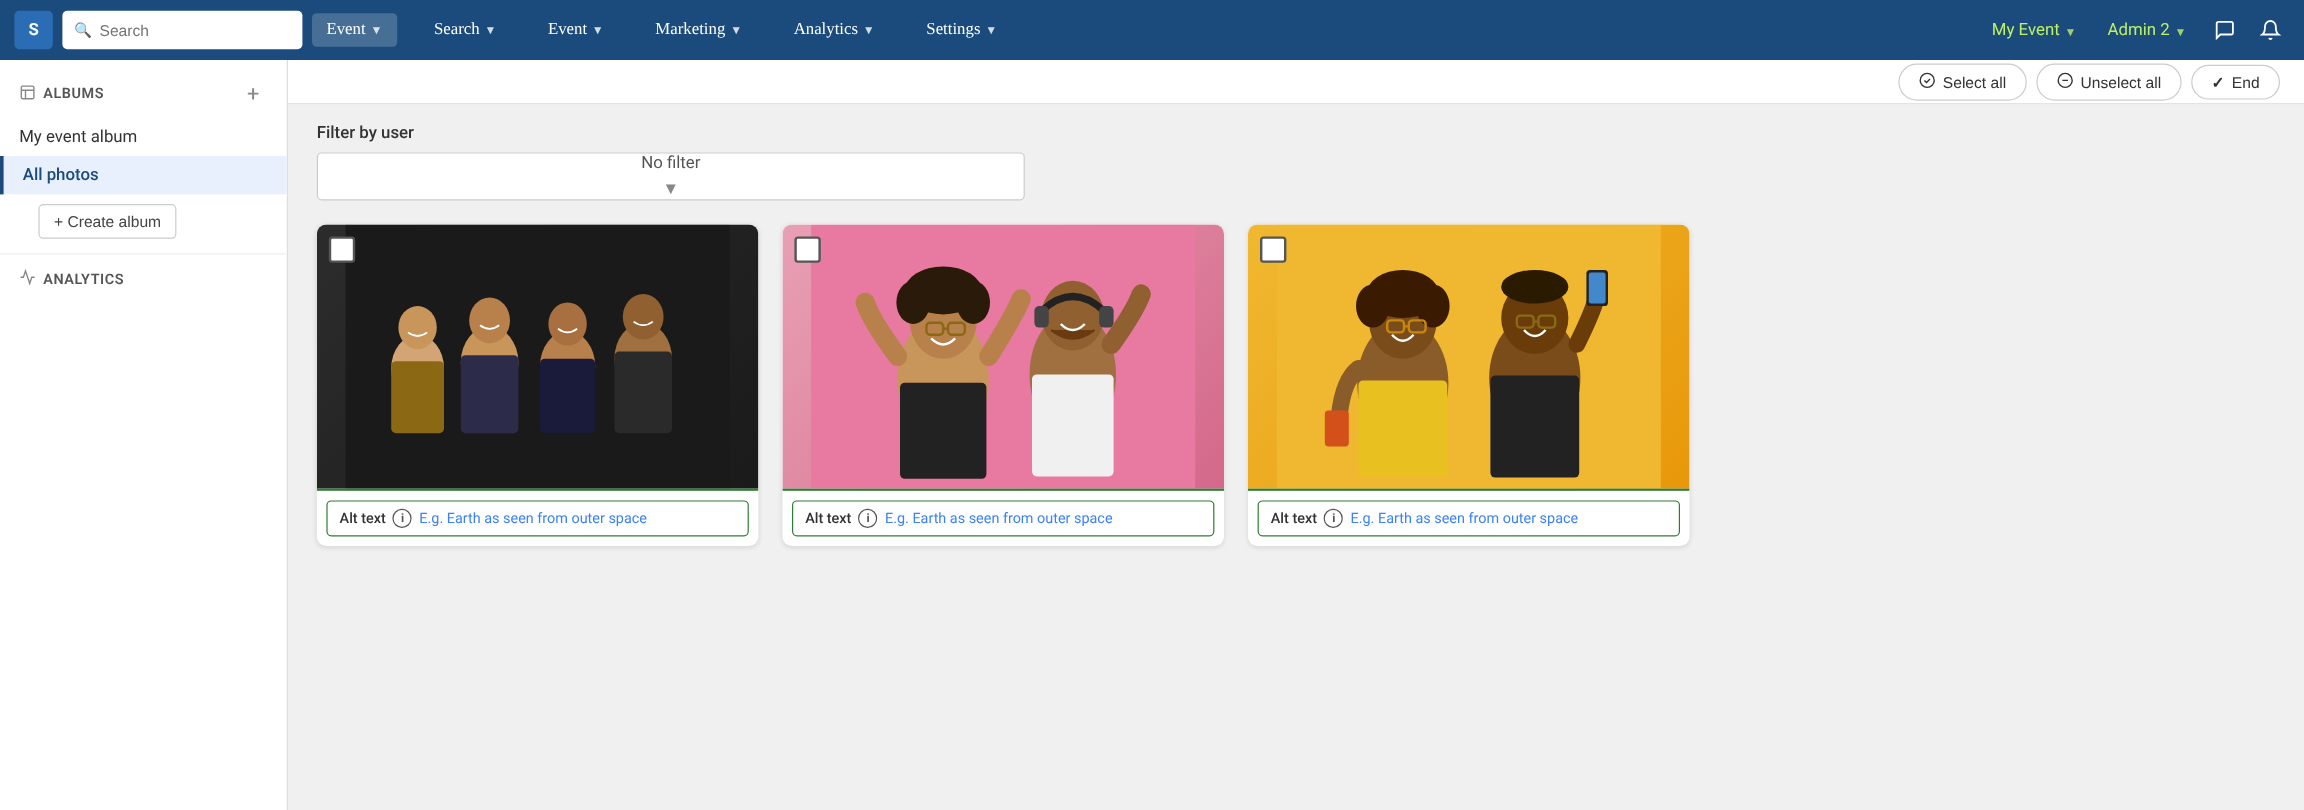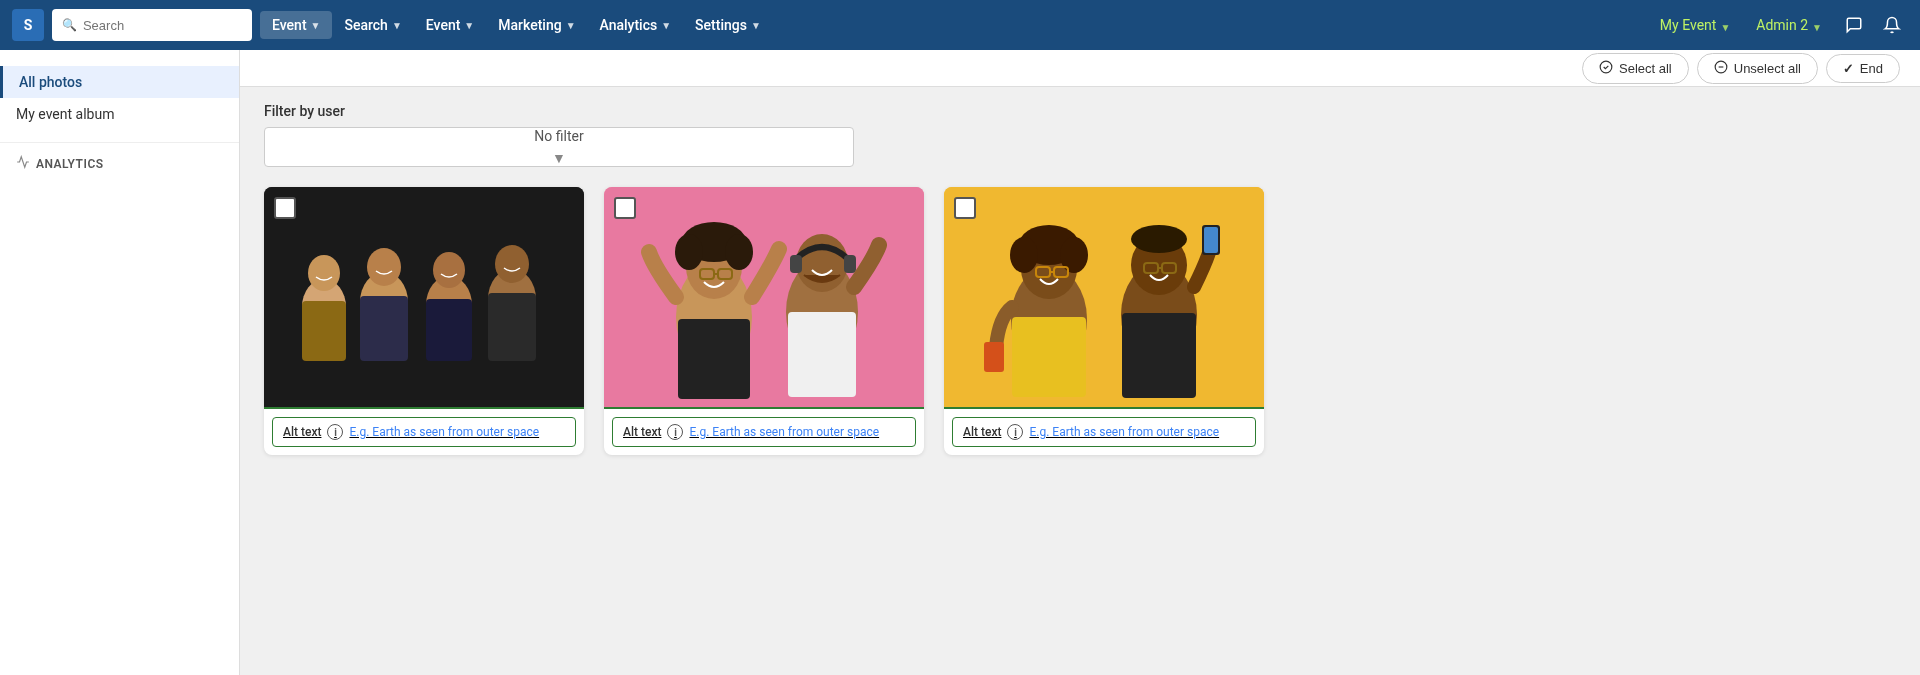--- a/index.html
+++ b/index.html
@@ -35,21 +35,21 @@
       flex-shrink: 0;
     }
     .nav-search input {
       border: none; outline: none;
       font-size: 13px; color: #3b82f6;
       background: transparent;
       width: 100%;
     }
     .nav-search-icon { color: #888; font-size: 12px; }
     .nav-items {
-      display: flex; align-items: flex-end; gap: 0; flex: 1;
+      display: flex; align-items: flex-end; gap: 19px; flex: 1; font-family: Liberation Serif, serif;
     }
     .nav-item {
       color: white; font-size: 14px; font-weight: 500;
       padding: 6px 12px;
       border-radius: 4px;
       cursor: pointer;
       display: flex; align-items: center; gap: 4px;
       white-space: nowrap;
     }
     .nav-item.active { background: rgba(255,255,255,0.2); }
@@ -185,24 +185,23 @@
     .filter-select-arrow { color: #888; }
 
     
     .photo-grid {
       display: flex; gap: 20px; flex-wrap: wrap;
     }
     .photo-card {
       background: white;
       border-radius: 8px;
       overflow: hidden;
-      width: 320px;
+      width: 368px;
       box-shadow: 0 1px 4px rgba(0,0,0,0.1);
       flex-shrink: 0;
-      text-decoration: underline;
     }
     .photo-card-inner {
       position: relative;
     }
     .photo-checkbox {
       position: absolute; top: 10px; left: 10px;
       width: 22px; height: 22px;
       border: 2px solid #555;
       background: white;
       border-radius: 3px;
@@ -306,25 +305,44 @@
         <path d="M18 8A6 6 0 0 0 6 8c0 7-3 9-3 9h18s-3-2-3-9"></path>
         <path d="M13.73 21a2 2 0 0 1-3.46 0"></path>
       </svg>
     </div>
   </div>
 </nav>
 
 <div class="main-layout">
 
   <aside class="sidebar">
+    <div class="sidebar-section">
+      <div class="sidebar-section-header">
+        <div class="sidebar-section-title">
+          <span>
+            <svg width="14" height="14" viewBox="0 0 24 24" fill="none" stroke="#888" stroke-width="2">
+              <rect x="3" y="3" width="18" height="18" rx="2"></rect>
+              <path d="M3 9h18M9 21V9"></path>
+            </svg>
+          </span>
+          <span>ALBUMS</span>
+        </div>
+        <div class="sidebar-add-btn">+</div>
+      </div>
+    </div>
+    <div class="sidebar-item">
+      <span>My event album</span>
+    </div>
     <div class="sidebar-item active">
       <span>All photos</span>
     </div>
-    <div class="sidebar-item">
-      <span>My event album</span>
+    <div class="sidebar-section" style="margin-top:8px;">
+      <button class="create-album-btn">
+        <span>+ Create album</span>
+      </button>
     </div>
     <div class="sidebar-divider"></div>
     <div class="sidebar-section">
       <div class="sidebar-section-title">
         <span>
           <svg width="14" height="14" viewBox="0 0 24 24" fill="none" stroke="#888" stroke-width="2">
             <polyline points="22 12 18 12 15 21 9 3 6 12 2 12"></polyline>
           </svg>
         </span>
         <span>ANALYTICS</span>

